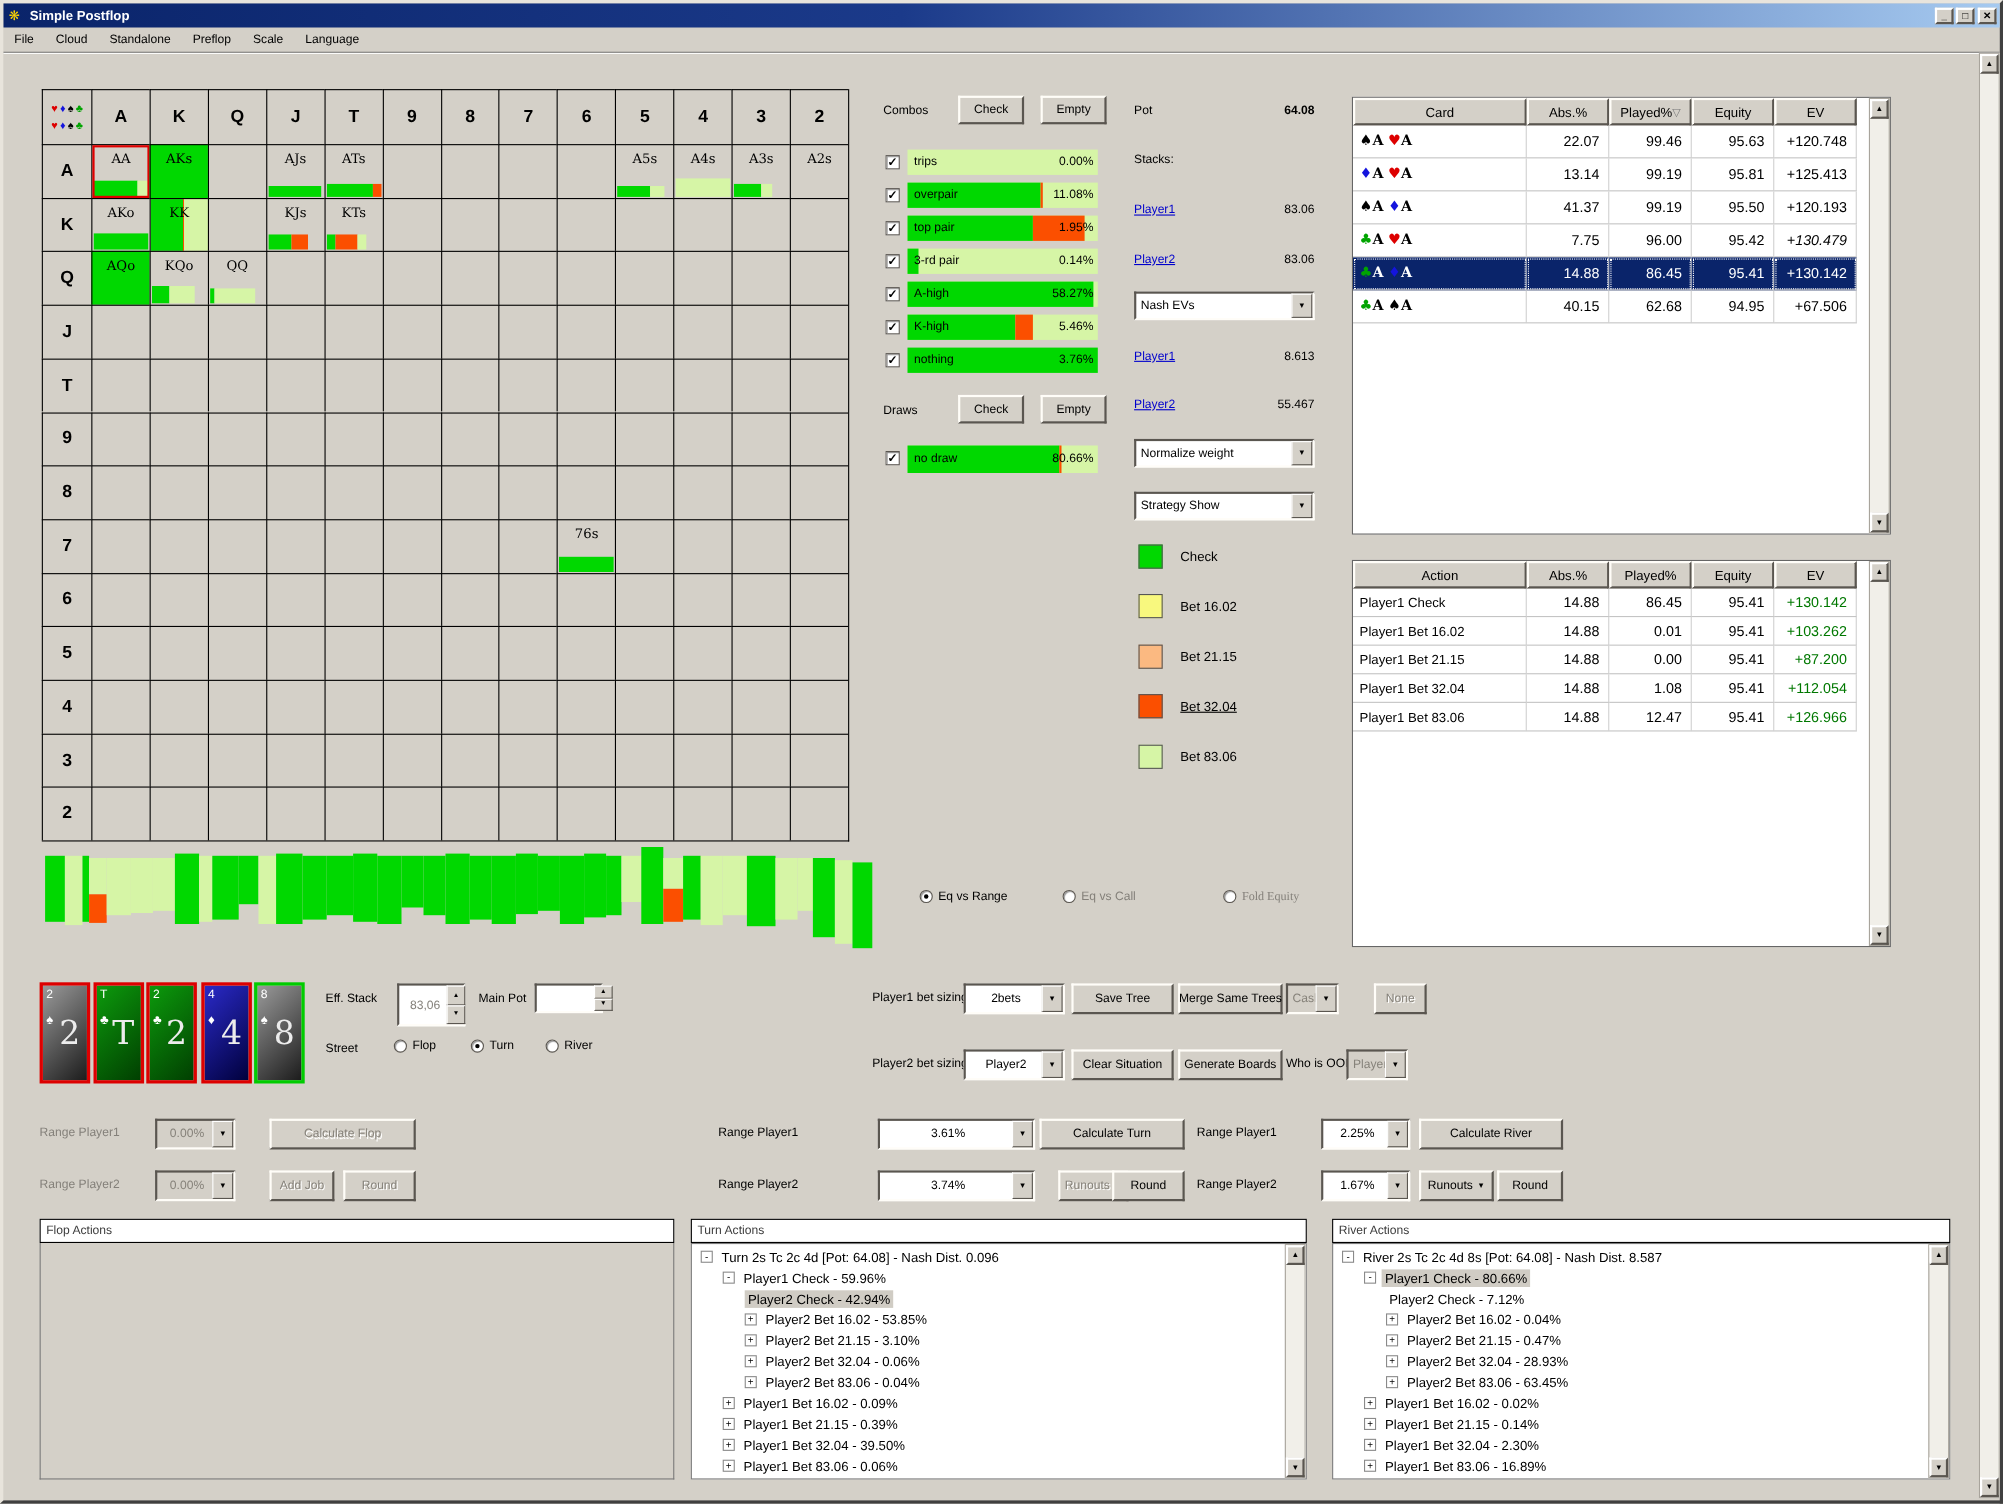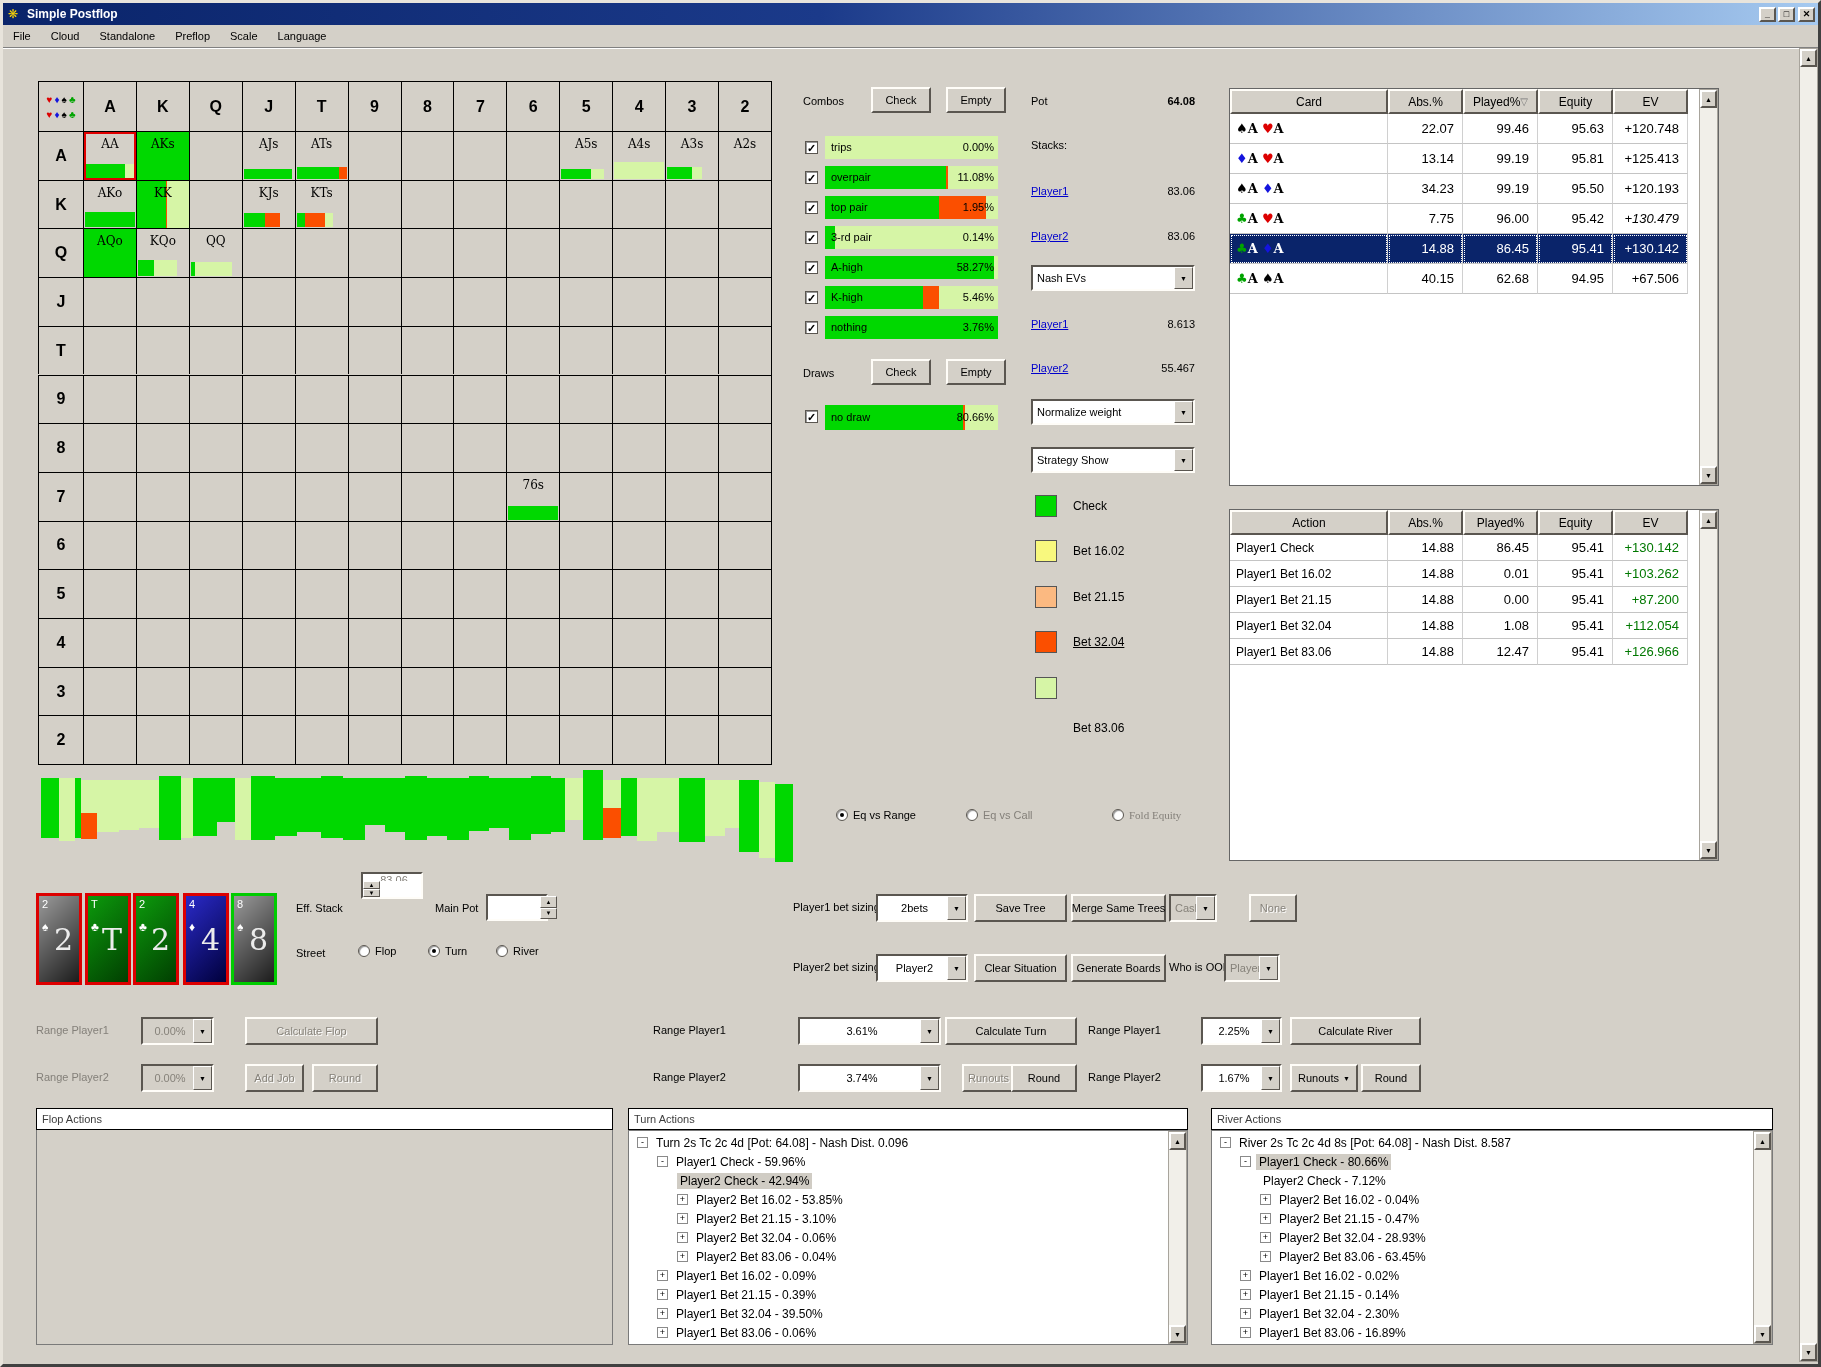--- a/index.html
+++ b/index.html
@@ -516,21 +516,21 @@
   <div id="legend" class="abs" style="left:1028px;top:492px;width:180px;height:215px;">
       <div class="swatch" style="left: 4px; top: 0px; background: rgb(0, 216, 0);"></div>
       <div class="leglab" style="left: 42px; top: 4px;">Check</div>
       <div class="swatch" style="left: 4px; top: 45px; background: rgb(248, 248, 126);"></div>
       <div class="leglab" style="left: 42px; top: 49px;">Bet 16.02</div>
       <div class="swatch" style="left: 4px; top: 91px; background: rgb(251, 185, 129);"></div>
       <div class="leglab" style="left: 42px; top: 95px;">Bet 21.15</div>
       <div class="swatch" style="left: 4px; top: 136px; background: rgb(251, 79, 0);"></div>
       <div class="leglab" style="left: 42px; top: 140px; text-decoration: underline;">Bet 32.04</div>
       <div class="swatch" style="left: 4px; top: 182px; background: rgb(214, 245, 166);"></div>
-      <div class="leglab" style="left: 42px; top: 186px; margin-top: 40px;">Bet 83.06</div>
+      <div class="leglab" style="left: 42px; top: 186px;">Bet 83.06</div>
     </div>
 
   <div id="eqradios">
     <div class="rgrp abs" style="left:833px;top:806px;">
       <span class="radio on"></span>
       <span class="lbl">Eq vs Range</span>
     </div>
     <div class="rgrp abs" style="left:963px;top:806px;">
       <span class="radio"></span>
       <span class="lbl dim">Eq vs Call</span>
@@ -560,21 +560,21 @@
         <span><span style="color:#dd0000">♥</span><b>A</b></span>
       </div>
       <div class="td num" style="left: 158px; top: 55px; width: 75px; height: 30px;">13.14</div>
       <div class="td num" style="left: 233px; top: 55px; width: 75px; height: 30px;">99.19</div>
       <div class="td num" style="left: 308px; top: 55px; width: 75px; height: 30px;">95.81</div>
       <div class="td num" style="left: 383px; top: 55px; width: 75px; height: 30px;">+125.413</div>
       <div class="td " style="left: 0px; top: 85px; width: 158px; height: 30px; padding-left: 6px; font-family: &quot;DejaVu Serif&quot;, serif;">
         <span><span style="color:#000000">♠</span><b>A</b>&nbsp;</span>
         <span><span style="color:#1414dd">♦</span><b>A</b></span>
       </div>
-      <div class="td num" style="left: 158px; top: 85px; width: 75px; height: 30px;">34.23</div>
+      <div class="td num" style="left: 158px; top: 85px; width: 75px; height: 30px;">41.37</div>
       <div class="td num" style="left: 233px; top: 85px; width: 75px; height: 30px;">99.19</div>
       <div class="td num" style="left: 308px; top: 85px; width: 75px; height: 30px;">95.50</div>
       <div class="td num" style="left: 383px; top: 85px; width: 75px; height: 30px;">+120.193</div>
       <div class="td " style="left: 0px; top: 115px; width: 158px; height: 30px; padding-left: 6px; font-family: &quot;DejaVu Serif&quot;, serif;">
         <span><span style="color:#00a400">♣</span><b>A</b>&nbsp;</span>
         <span><span style="color:#dd0000">♥</span><b>A</b></span>
       </div>
       <div class="td num" style="left: 158px; top: 115px; width: 75px; height: 30px;">7.75</div>
       <div class="td num" style="left: 233px; top: 115px; width: 75px; height: 30px;">96.00</div>
       <div class="td num" style="left: 308px; top: 115px; width: 75px; height: 30px;">95.42</div>
@@ -660,21 +660,21 @@
       </div>
       <div class="pcard" style="left: 228px; top: 890px; background: linear-gradient(135deg, rgb(154, 154, 154), rgb(28, 28, 28)); border: 3px solid rgb(0, 204, 0);">
         <span class="crank">8</span>
         <span class="csuit">♠</span>
         <span class="cbig">8</span>
       </div>
     </div>
 
   <div>
     <span class="lbl abs" style="left:293px;top:899px;">Eff. Stack</span>
-    <div class="dd abs" style="left:358px;top:869px;width:62px;height:27px;flex-direction:column;">
+    <div class="dd abs" style="left:358px;top:891px;width:62px;height:39px;">
       <span class="v dim" style="text-align:center;">83,06</span>
       <span style="display:flex;flex-direction:column;width:15px;">
         <span class="arr" style="width:15px;flex:1;font-size:6px;">▲</span>
         <span class="arr" style="width:15px;flex:1;font-size:6px;">▼</span>
       </span>
     </div>
     <span class="lbl abs" style="left:432px;top:899px;">Main Pot</span>
     <div class="dd abs" style="left:483px;top:891px;width:62px;height:27px;padding-left:48px;">
       <span class="v dim" style="text-align:center;">64,08</span>
       <span style="display:flex;flex-direction:column;width:15px;">

